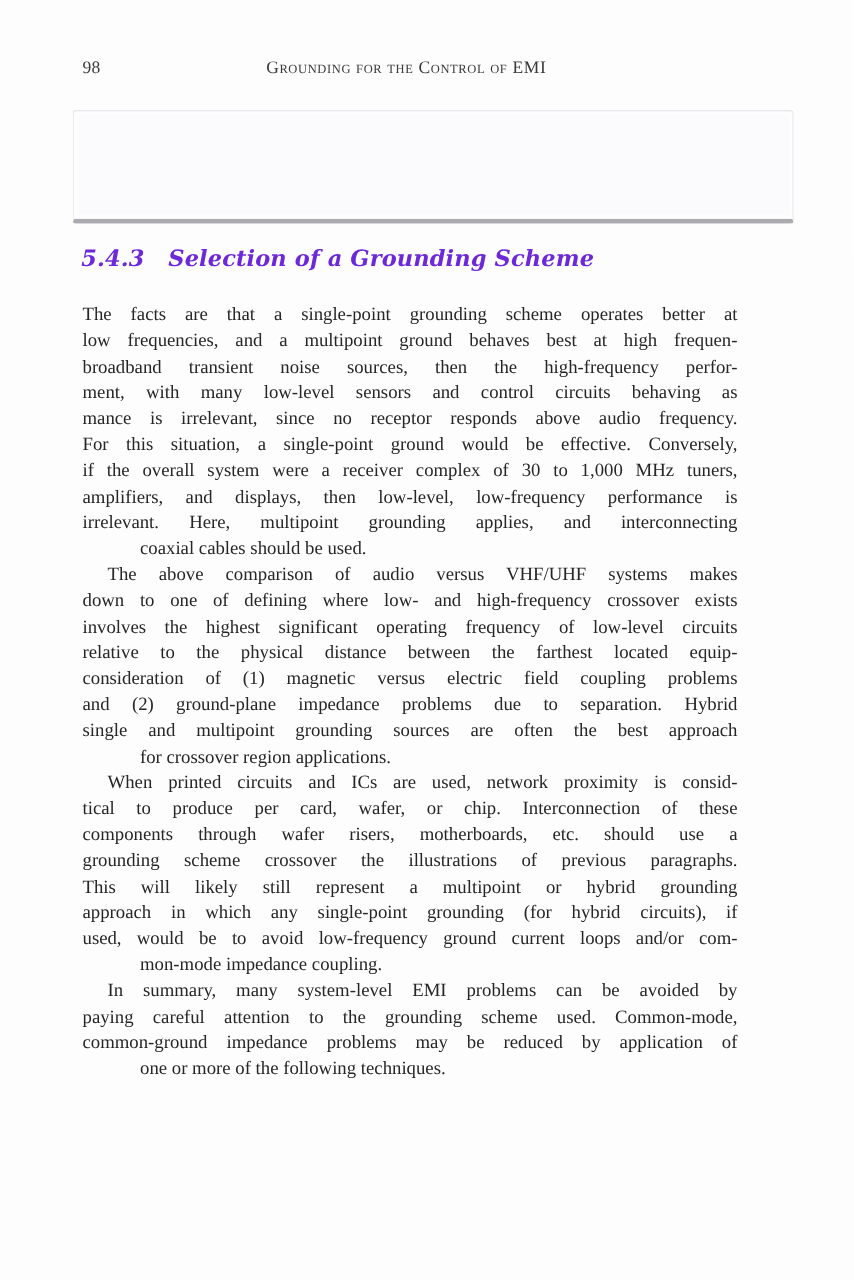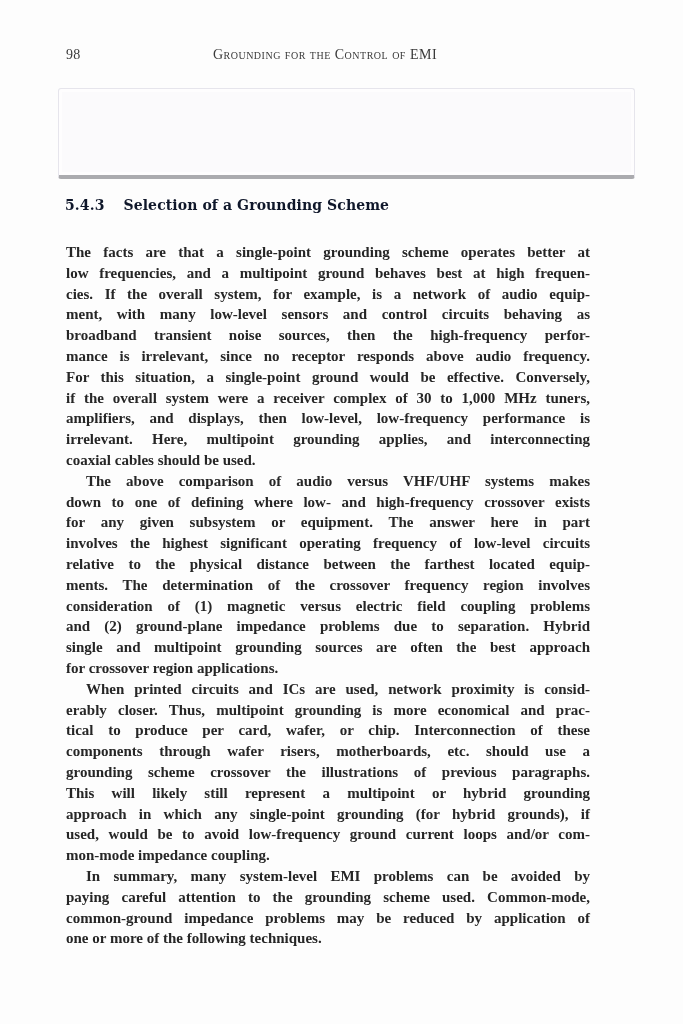--- a/index.html
+++ b/index.html
@@ -66,47 +66,47 @@
     border-radius: 3px;
     box-shadow: inset 0 0 0 3px #fefdfe;
   }
 
   
   .section-heading {
     position: absolute;
     left: 65px;
     top: 197px;
     margin: 0;
-    font-size: 14px;
+    font-size: 18px;
     font-weight: bold;
-    color: #0f172a;
+    color: #6d28d9;
     font-family: "DejaVu Serif", "Liberation Serif", serif;
     letter-spacing: 0.1px;
     white-space: nowrap;
+    font-style: italic;
   }
   .secnum { margin-right: 19px; }
 
   
   .body-text {
     position: absolute;
     left: 66px;
     top: 242px;
     width: 524px;
     font-size: 15px;
     line-height: 20.8px;
     color: #262626;
-    font-weight: bold;
   }
   .paragraph { margin: 0; }
   .line {
     text-align: justify;
     text-align-last: justify;
     white-space: normal;
   }
-  .line.last { text-align-last: left; }
+  .line.last { text-align-last: left; margin-left: 46px; }
   .line.indent { text-indent: 20px; }
 </style>
 </head>
 <body>
 
 <div class="page">
 
   <div class="running-header">
     <span class="pagenum">98</span>
     <span class="runtitle">Grounding for the Control of EMI</span>
@@ -115,50 +115,46 @@
   <div class="figure-box"></div>
 
   <h2 class="section-heading">
     <span class="secnum">5.4.3</span><span class="sectitle">Selection of a Grounding Scheme</span>
   </h2>
 
   <div class="body-text" id="body-text">
       <div class="paragraph">
         <div class="line">The facts are that a single-point grounding scheme operates better at</div>
         <div class="line">low frequencies, and a multipoint ground behaves best at high frequen-</div>
-        <div class="line">cies. If the overall system, for example, is a network of audio equip-</div>
+        <div class="line">broadband transient noise sources, then the high-frequency perfor-</div>
         <div class="line">ment, with many low-level sensors and control circuits behaving as</div>
-        <div class="line">broadband transient noise sources, then the high-frequency perfor-</div>
         <div class="line">mance is irrelevant, since no receptor responds above audio frequency.</div>
         <div class="line">For this situation, a single-point ground would be effective. Conversely,</div>
         <div class="line">if the overall system were a receiver complex of 30 to 1,000 MHz tuners,</div>
         <div class="line">amplifiers, and displays, then low-level, low-frequency performance is</div>
         <div class="line">irrelevant. Here, multipoint grounding applies, and interconnecting</div>
         <div class="line last">coaxial cables should be used.</div>
       </div>
       <div class="paragraph">
         <div class="line indent">The above comparison of audio versus VHF/UHF systems makes</div>
         <div class="line">down to one of defining where low- and high-frequency crossover exists</div>
-        <div class="line">for any given subsystem or equipment. The answer here in part</div>
         <div class="line">involves the highest significant operating frequency of low-level circuits</div>
         <div class="line">relative to the physical distance between the farthest located equip-</div>
-        <div class="line">ments. The determination of the crossover frequency region involves</div>
         <div class="line">consideration of (1) magnetic versus electric field coupling problems</div>
         <div class="line">and (2) ground-plane impedance problems due to separation. Hybrid</div>
         <div class="line">single and multipoint grounding sources are often the best approach</div>
         <div class="line last">for crossover region applications.</div>
       </div>
       <div class="paragraph">
         <div class="line indent">When printed circuits and ICs are used, network proximity is consid-</div>
-        <div class="line">erably closer. Thus, multipoint grounding is more economical and prac-</div>
         <div class="line">tical to produce per card, wafer, or chip. Interconnection of these</div>
         <div class="line">components through wafer risers, motherboards, etc. should use a</div>
         <div class="line">grounding scheme crossover the illustrations of previous paragraphs.</div>
         <div class="line">This will likely still represent a multipoint or hybrid grounding</div>
-        <div class="line">approach in which any single-point grounding (for hybrid grounds), if</div>
+        <div class="line">approach in which any single-point grounding (for hybrid circuits), if</div>
         <div class="line">used, would be to avoid low-frequency ground current loops and/or com-</div>
         <div class="line last">mon-mode impedance coupling.</div>
       </div>
       <div class="paragraph">
         <div class="line indent">In summary, many system-level EMI problems can be avoided by</div>
         <div class="line">paying careful attention to the grounding scheme used. Common-mode,</div>
         <div class="line">common-ground impedance problems may be reduced by application of</div>
         <div class="line last">one or more of the following techniques.</div>
       </div>
     </div>

